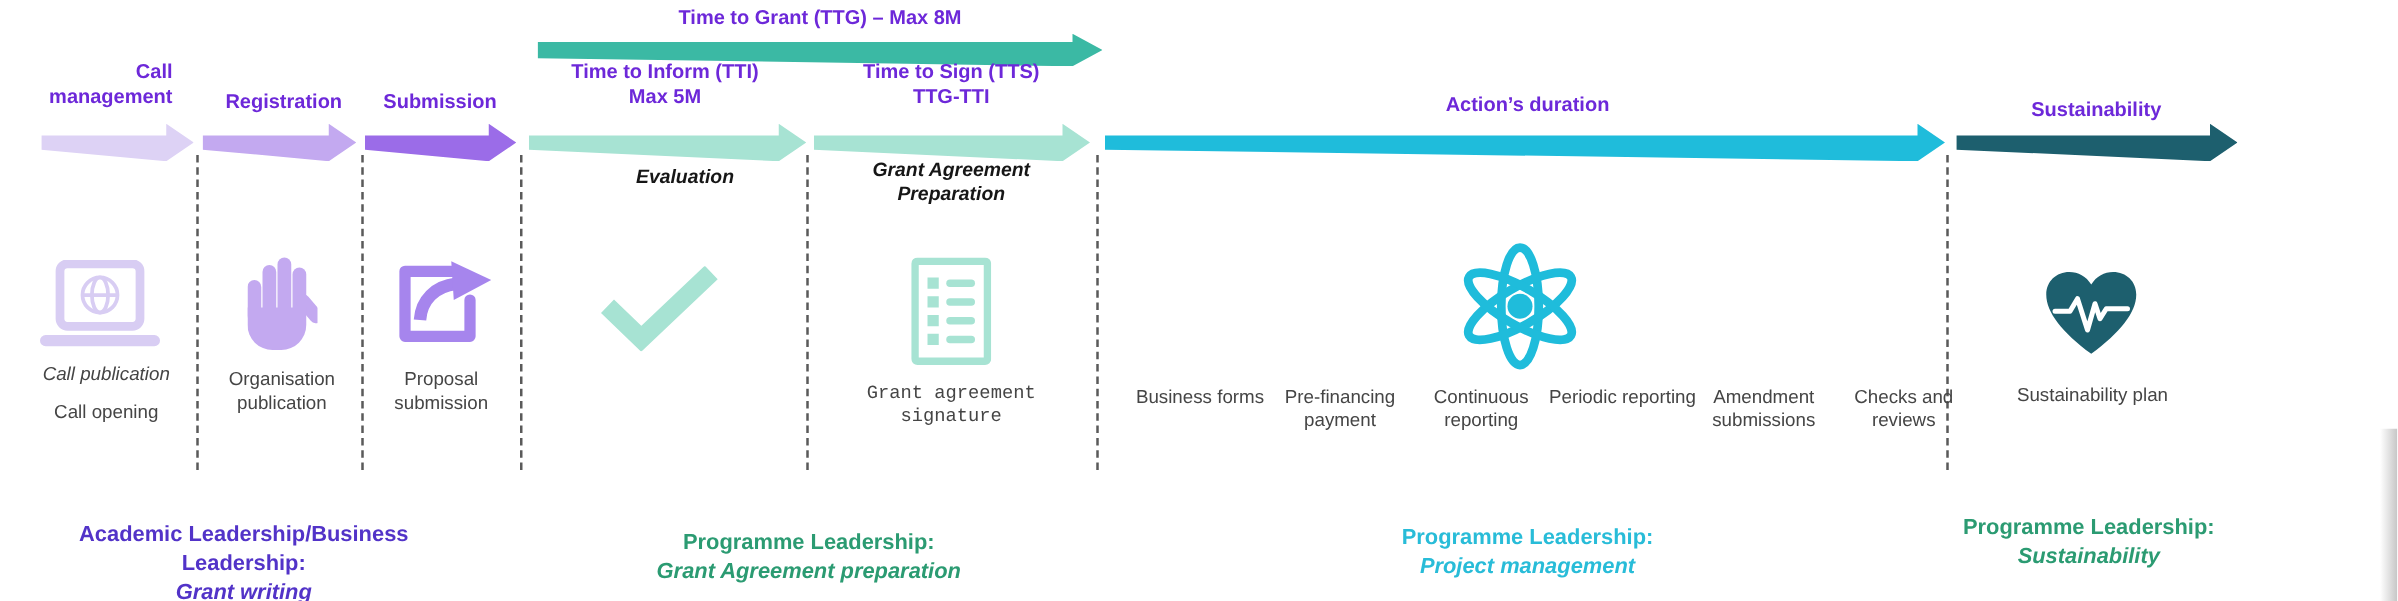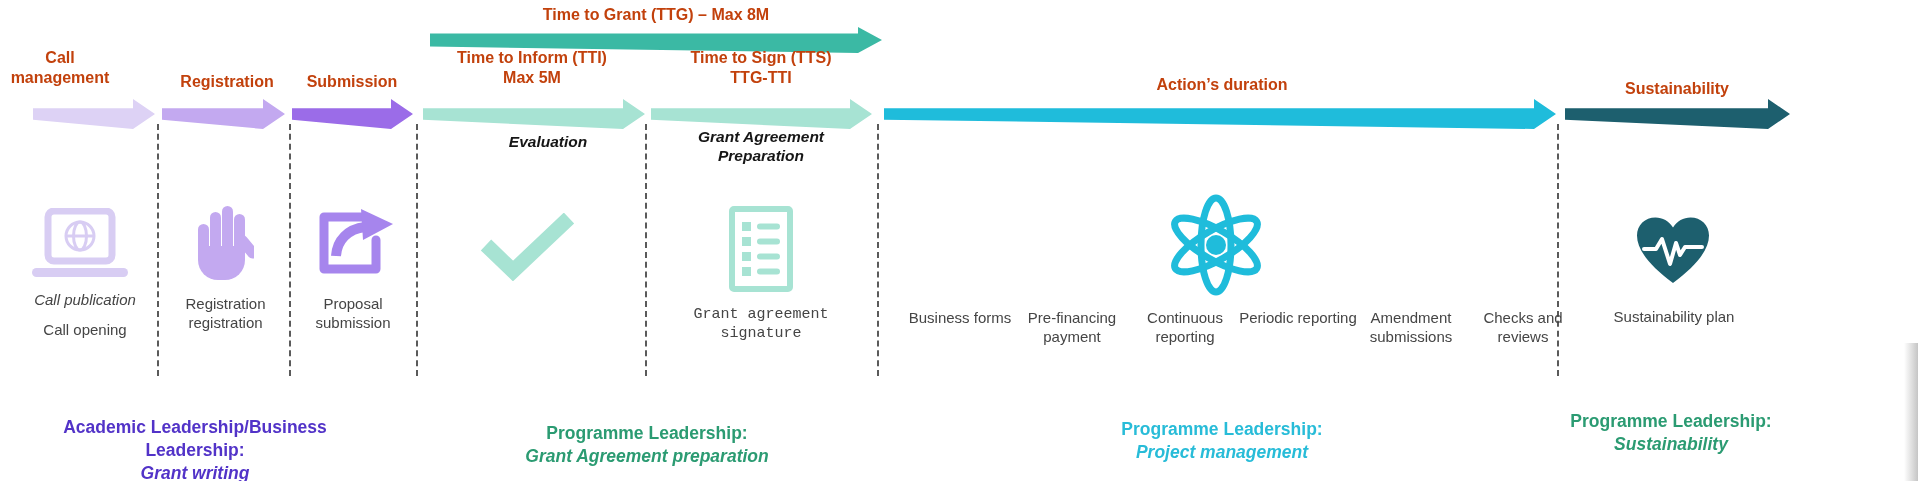--- a/index.html
+++ b/index.html
@@ -1,20 +1,20 @@
 <!DOCTYPE html>
 <html><head>
 <meta charset="utf-8">
 <style>
   html,body{margin:0;padding:0;background:#fff;}
   #canvas{
     position:relative;width:1918px;height:481px;background:#ffffff;overflow:hidden;
     font-family:"Liberation Sans",sans-serif;color:#161616;
   }
-  .hdr{position:absolute;font-weight:bold;font-size:16px;line-height:1.22;text-align:center;color:#c2410c;}
+  .hdr{position:absolute;font-weight:bold;font-size:16px;line-height:1.22;text-align:center;color:#6d28d9;}
   .hdr2{display:block;text-align:center;}
   .phasename{position:absolute;font-weight:bold;font-style:italic;font-size:15.5px;line-height:1.25;text-align:center;color:#161616;}
   .arrow{position:absolute;top:99px;height:30px;
     clip-path:polygon(0 31%,calc(100% - 22px) 31%,calc(100% - 22px) 0,100% 50%,calc(100% - 22px) 100%,0 69%);}
   .ttg-arrow{position:absolute;top:27px;height:26px;
     clip-path:polygon(0 25%,calc(100% - 24px) 25%,calc(100% - 24px) 0,100% 50%,calc(100% - 24px) 100%,0 75%);}
   .sep{position:absolute;top:124px;height:252px;width:0;border-left:2px dashed #5a5a5a;}
   .icon{position:absolute;line-height:0;}
   .cap{position:absolute;font-size:15px;line-height:1.25;text-align:center;color:#454545;}
   .cap .gap{margin-bottom:11px;font-style:italic;}
@@ -24,21 +24,21 @@
     background:linear-gradient(to left,rgba(178,178,178,0.75),rgba(178,178,178,0));}
 </style>
 </head>
 <body>
 
 <div id="canvas">
 
   <div class="hdr" style="left:430px;top:5px;width:452px;">Time to Grant (TTG) – Max 8M</div>
   <div class="ttg-arrow" style="left: 430px; width: 452px; background: rgb(59, 185, 164);"></div>
 
-  <div class="hdr" style="left:0;top:48px;width:120px;">Call management</div>
+  <div class="hdr" style="left:18px;top:48px;width:120px;text-align:right;">Call management</div>
   <div class="hdr" style="left:167px;top:72px;width:120px;">Registration</div>
   <div class="hdr" style="left:293px;top:72px;width:118px;">Submission</div>
   <div class="hdr" style="left:433px;top:48px;width:198px;">
     <span class="hdr2">Time to Inform (TTI)</span>
     <span class="hdr2">Max 5M</span>
   </div>
   <div class="hdr" style="left:662px;top:48px;width:198px;">
     <span class="hdr2">Time to Sign (TTS)</span>
     <span class="hdr2">TTG-TTI</span>
   </div>
@@ -134,21 +134,21 @@
     <svg width="76" height="70" viewBox="0 0 76 70">
       <path fill="currentColor" d="M38 67 C15 50 2 34 2 19.5 C2 9 10 1.5 20.5 1.5 C27.5 1.5 34 5 38 11.5 C42 5 48.5 1.5 55.5 1.5 C66 1.5 74 9 74 19.5 C74 34 61 50 38 67 Z"></path>
       <path d="M9 33 H21 L27 23 L35 48 L41 27 L45 39 L50 31 H67" fill="none" stroke="#ffffff" stroke-width="4" stroke-linejoin="round" stroke-linecap="round"></path>
     </svg>
   </span>
 
   <div class="cap" style="left:25px;top:291px;width:120px;">
     <div class="gap">Call publication</div>
     <div>Call opening</div>
   </div>
-  <div class="cap" style="left:158px;top:295px;width:135px;">Registration registration</div>
+  <div class="cap" style="left:158px;top:295px;width:135px;">Organisation publication</div>
   <div class="cap" style="left:293px;top:295px;width:120px;">Proposal submission</div>
   <div class="cap" style="left:676px;top:306px;width:170px;font-family:Liberation Mono, monospace;">Grant agreement signature</div>
 
   <div class="cap" style="left:901px;top:309px;width:118px;">Business forms</div>
   <div class="cap" style="left:1013px;top:309px;width:118px;">Pre-financing payment</div>
   <div class="cap" style="left:1126px;top:309px;width:118px;">Continuous reporting</div>
   <div class="cap" style="left:1239px;top:309px;width:118px;">Periodic reporting</div>
   <div class="cap" style="left:1352px;top:309px;width:118px;">Amendment submissions</div>
   <div class="cap" style="left:1464px;top:309px;width:118px;">Checks and reviews</div>
 

